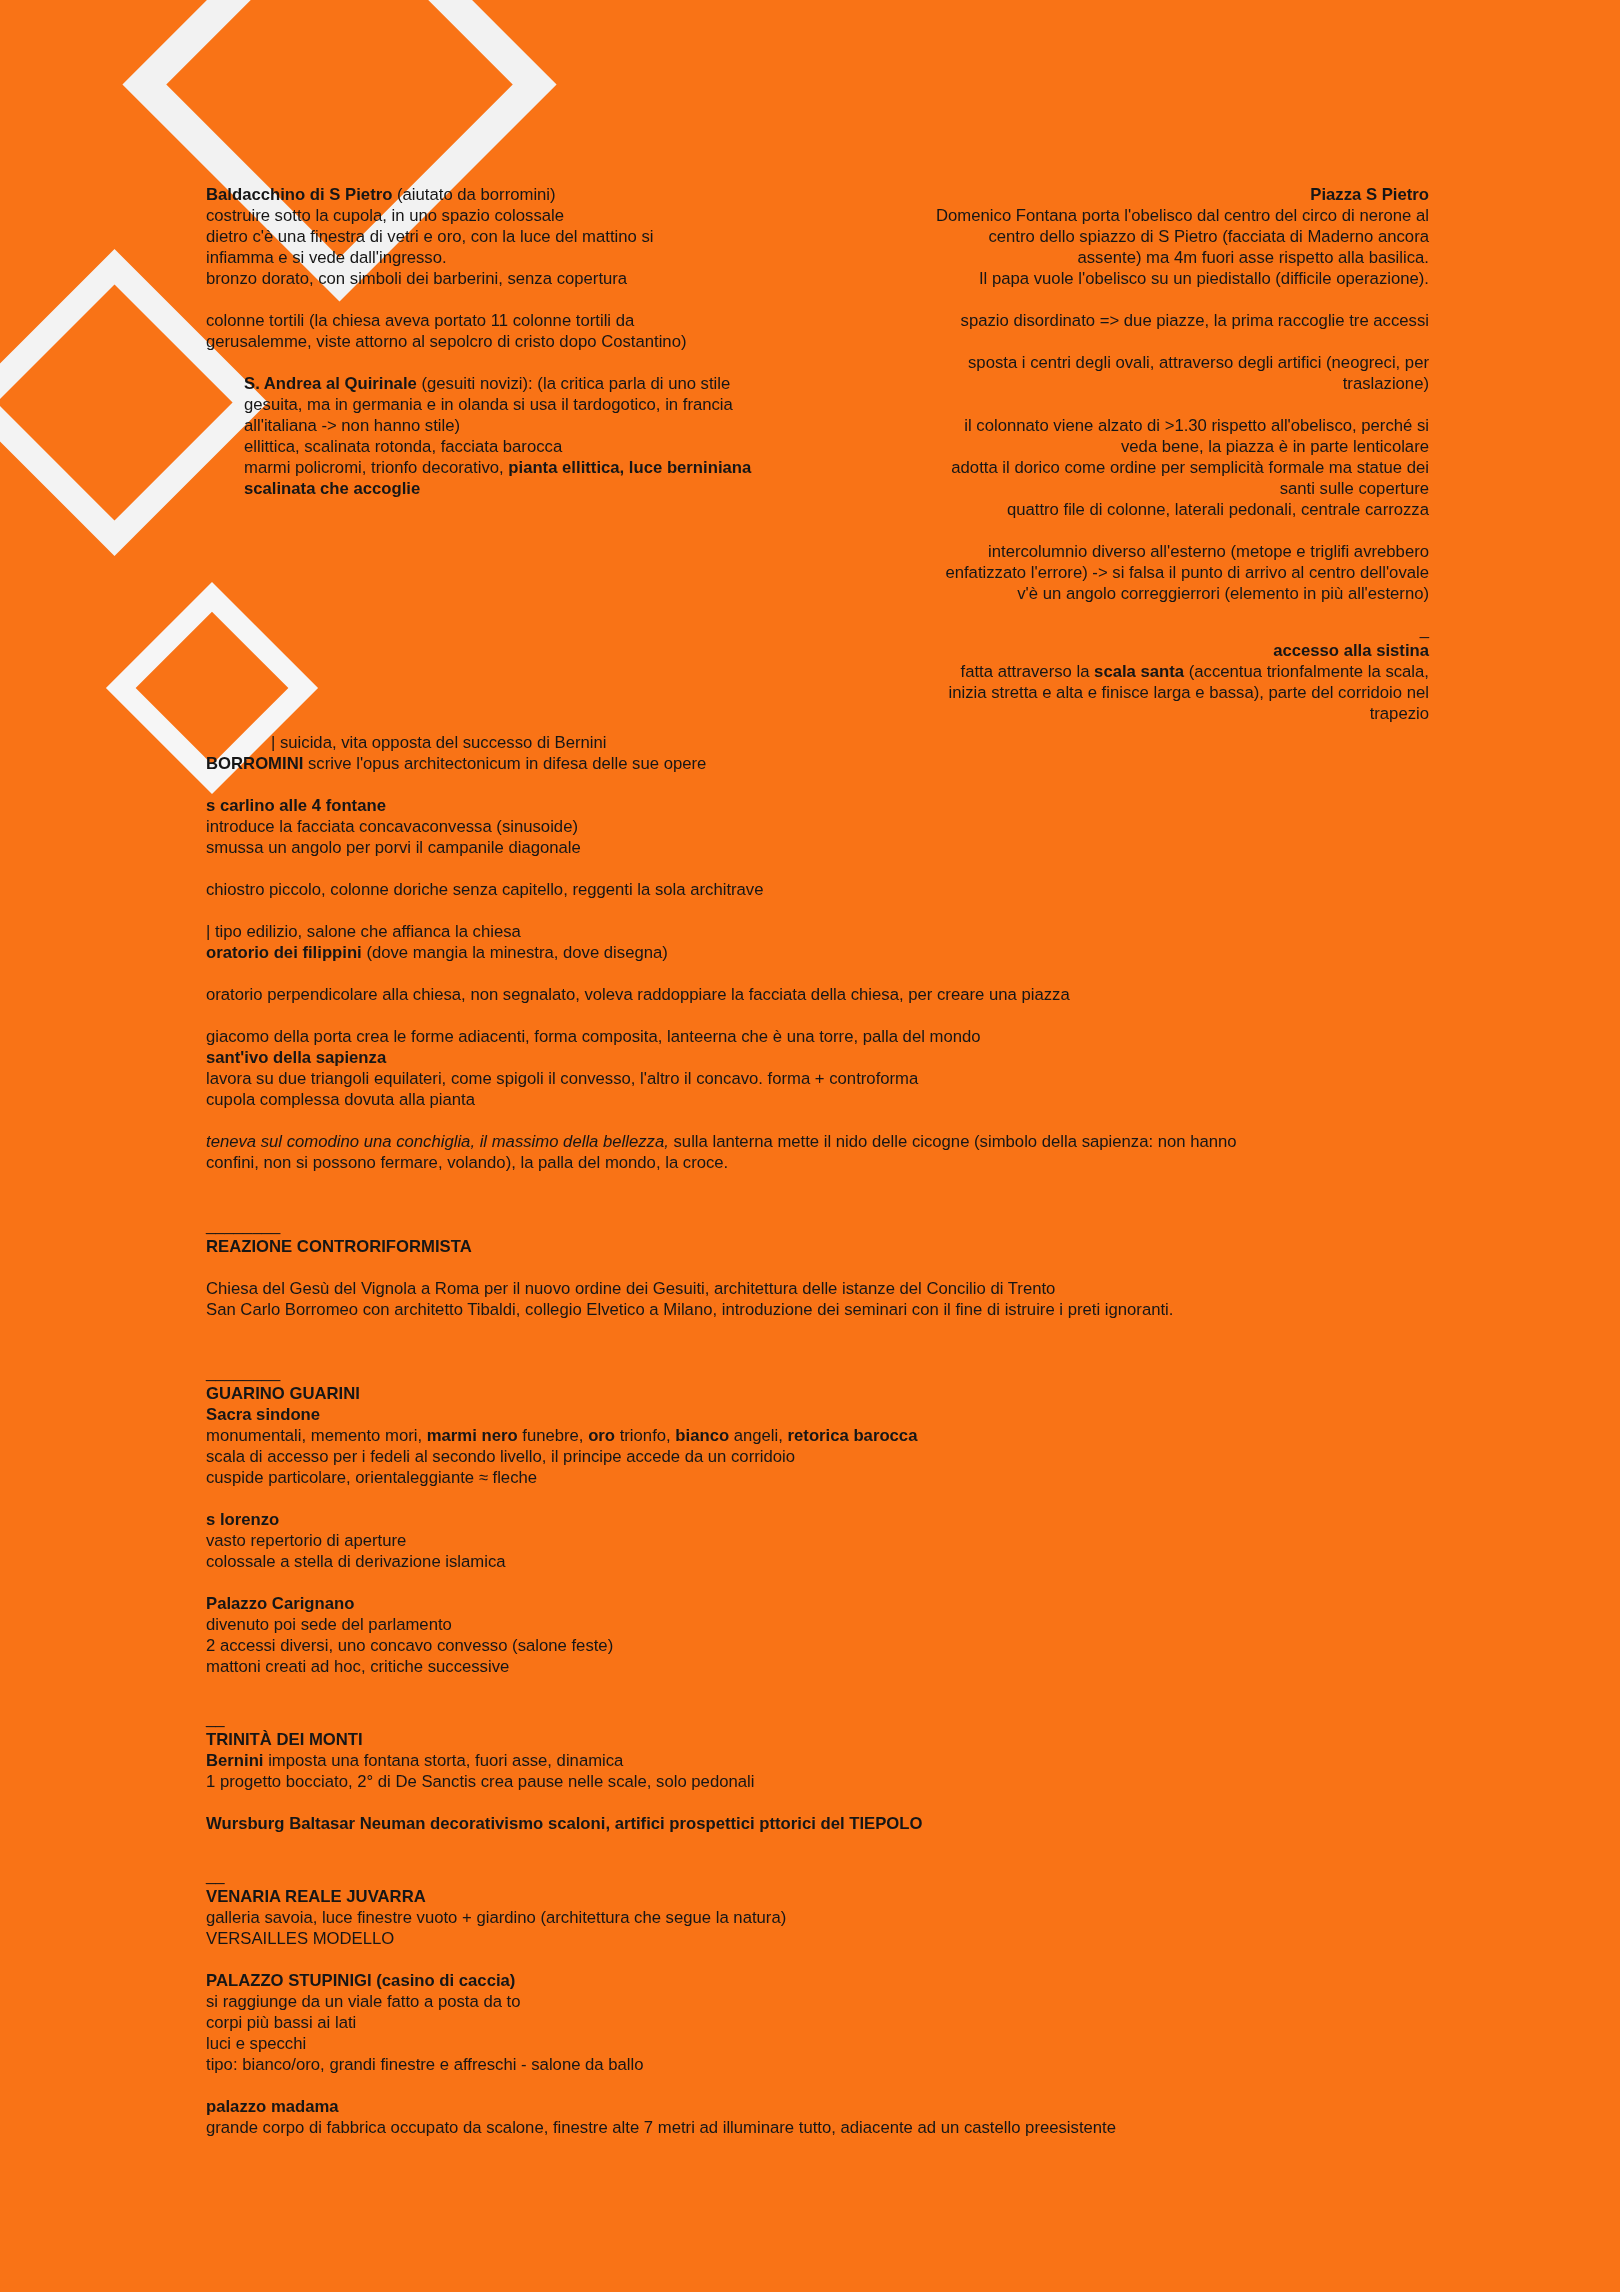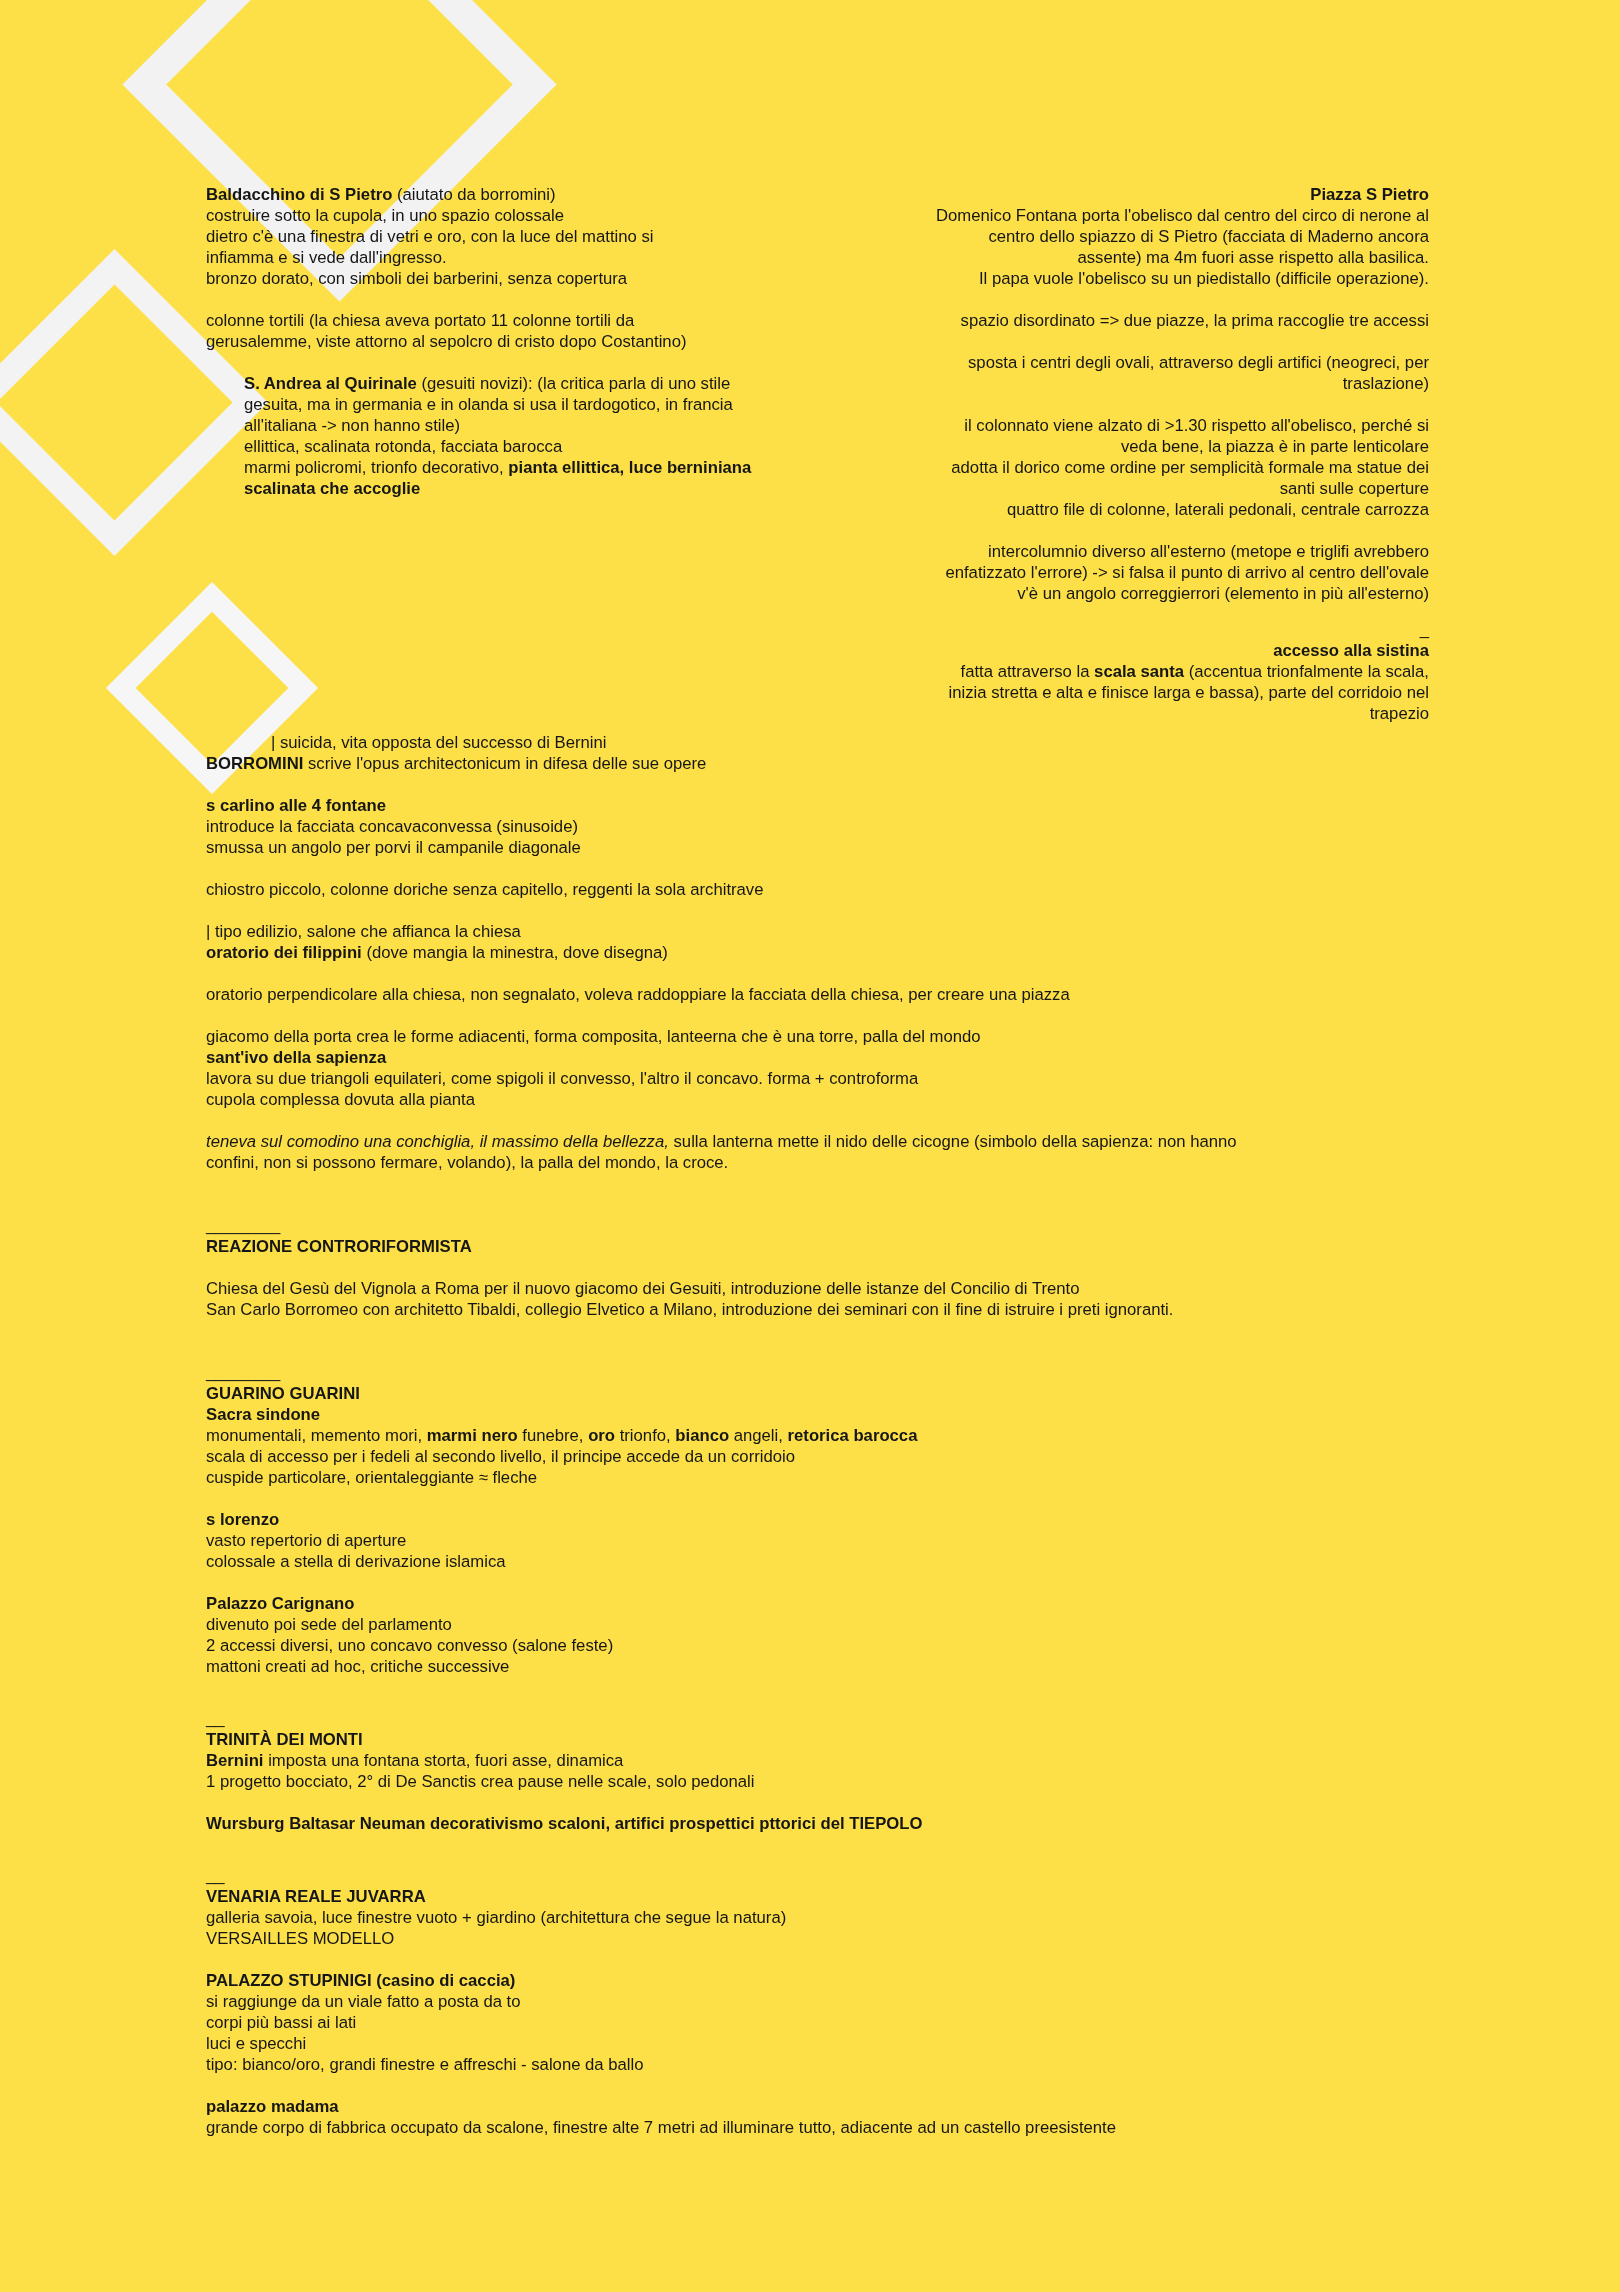--- a/index.html
+++ b/index.html
@@ -1,19 +1,19 @@
 <!DOCTYPE html>
 <html><head>
 <meta charset="utf-8">
 <style>
   html,body { margin:0; padding:0; background:#ffffff; }
   .page {
     position:relative;
     width:1620px; height:2293px;
-    background:#fde047;
+    background:#f97316;
     font-family:"Liberation Sans","DejaVu Sans",sans-serif;
     font-size:16.7px;
     line-height:21px;
     color:#161616;
     overflow:hidden;
   }
   .content { position:relative; z-index:1; padding:184px 0 0 206px; }
   .cols { display:flex; align-items:flex-start; }
   .col-left  { width:615px; flex:none; }
   .col-right { width:608px; flex:none;text-align:right; }
@@ -122,21 +122,21 @@
         </div>
         <div class="block" style="margin-top: 21px;">
           <div class="line"><span class="i">teneva sul comodino una conchiglia, il massimo della bellezza,</span><span> sulla lanterna mette il nido delle cicogne (simbolo della sapienza: non hanno</span></div>
           <div class="line"><span>confini, non si possono fermare, volando), la palla del mondo, la croce.</span></div>
         </div>
         <div class="block" style="margin-top: 42px;">
           <div class="line"><span>________</span></div>
           <div class="line"><span class="b">REAZIONE CONTRORIFORMISTA</span></div>
         </div>
         <div class="block" style="margin-top: 21px;">
-          <div class="line"><span>Chiesa del Gesù del Vignola a Roma per il nuovo giacomo dei Gesuiti, introduzione delle istanze del Concilio di Trento</span></div>
+          <div class="line"><span>Chiesa del Gesù del Vignola a Roma per il nuovo ordine dei Gesuiti, architettura delle istanze del Concilio di Trento</span></div>
           <div class="line"><span>San Carlo Borromeo con architetto Tibaldi, collegio Elvetico a Milano, introduzione dei seminari con il fine di istruire i preti ignoranti.</span></div>
         </div>
         <div class="block" style="margin-top: 42px;">
           <div class="line"><span>________</span></div>
           <div class="line"><span class="b">GUARINO GUARINI</span></div>
         </div>
         <div class="block" style="">
           <div class="line"><span class="b">Sacra sindone</span></div>
           <div class="line"><span>monumentali, memento mori, </span><span class="b">marmi nero</span><span> funebre, </span><span class="b">oro</span><span> trionfo, </span><span class="b">bianco</span><span> angeli, </span><span class="b">retorica barocca</span></div>
           <div class="line"><span>scala di accesso per i fedeli al secondo livello, il principe accede da un corridoio</span></div>

